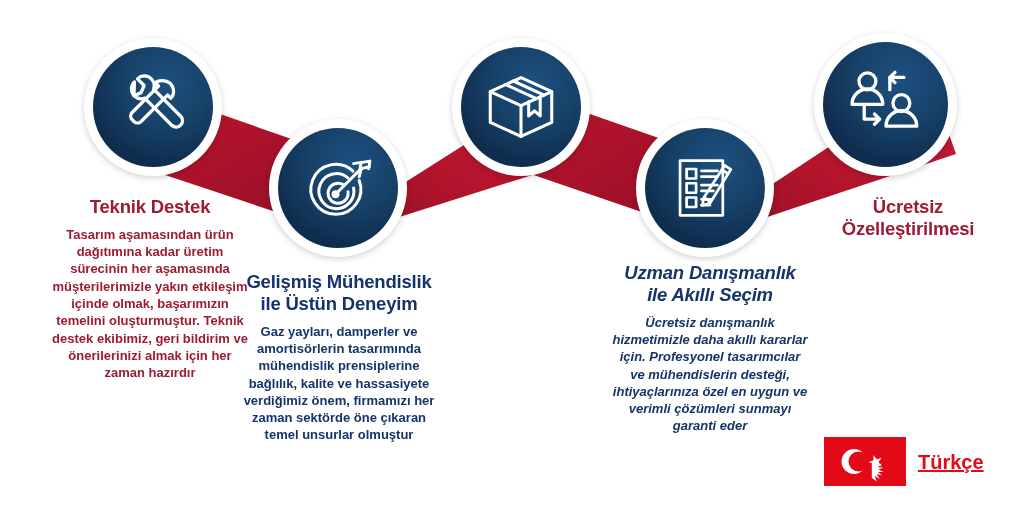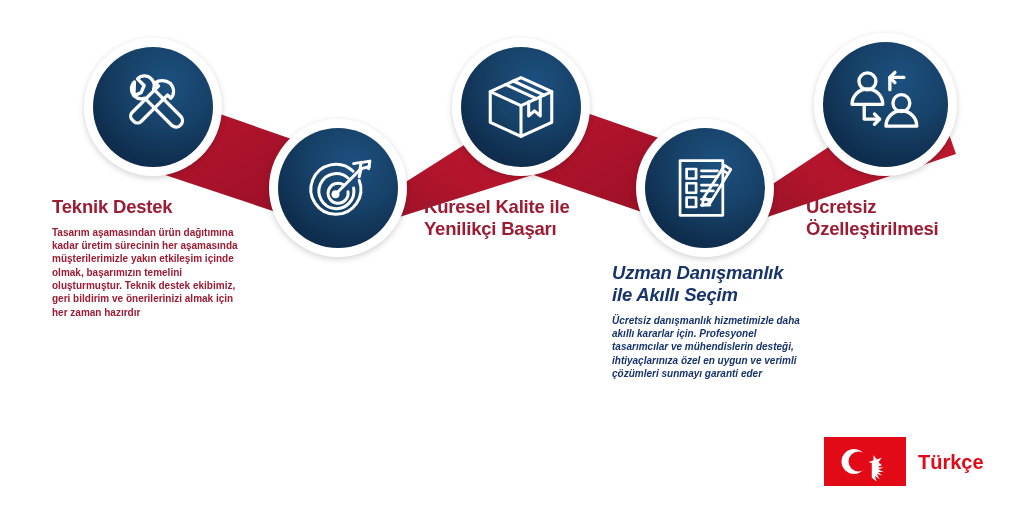--- a/index.html
+++ b/index.html
@@ -37,33 +37,33 @@
   
   .c1{left:84px;  top:38px;  width:138px;height:138px;}
   .c2{left:269px; top:119px; width:138px;height:138px;}
   .c3{left:452px; top:38px;  width:138px;height:138px;}
   .c4{left:636px; top:119px; width:138px;height:138px;}
   .c5{left:814px; top:33px;  width:143px;height:143px;}
 
   
   .block{
     position:absolute;
-    text-align:left;
+    text-align:center;
     line-height:1.22;
   }
   .block h3{
     margin:0 0 8px 0;
     font-size:18.5px;
     font-weight:bold;
     line-height:1.18;
     letter-spacing:-.2px;
   }
   .block p{
     margin:0;
-    font-size:10px;
+    font-size:13px;
     font-weight:bold;
     line-height:1.33;
   }
   .red h3,.red p{color:#9d1b33;}
   .blue h3,.blue p{color:#16336a;}
 
   .b1{left:52px;  top:196px; width:196px;}
   .b2{left:243px; top:271px; width:192px;}
   .b3{left:424px; top:196px; width:194px;}
   .b4{left:612px; top:262px; width:196px;font-style:italic;}
@@ -79,20 +79,21 @@
     width:82px;height:49px;
     background:#e30a17;
     position:relative;
     display:block;
     flex:none;
   }
   .lang-label{
     font-size:20px;font-weight:bold;color:#e30a17;
     line-height:1;
     white-space:nowrap;
+    text-decoration:underline;
   }
 </style>
 </head>
 <body>
 
 <div class="infographic">
 
   <svg class="ribbon-layer" viewBox="0 0 1024 525" width="1024" height="525" aria-hidden="true">
     <defs>
       <linearGradient id="rg1" x1="0" y1="0" x2="1" y2="1">
@@ -214,23 +215,26 @@
         </svg>
       </span>
     </div>
   </div>
 
   <div class="block b1 red">
     <h3>Teknik Destek</h3>
     <p>Tasarım aşamasından ürün dağıtımına kadar üretim sürecinin her aşamasında müşterilerimizle yakın etkileşim içinde olmak, başarımızın temelini oluşturmuştur. Teknik destek ekibimiz, geri bildirim ve önerilerinizi almak için her zaman hazırdır</p>
   </div>
 
+  <div class="block b2 blue">
+    <h3>Gelişmiş Mühendislik ile Üstün Deneyim</h3>
+    <p>Gaz yayları, damperler ve amortisörlerin tasarımında mühendislik prensiplerine bağlılık, kalite ve hassasiyete verdiğimiz önem, firmamızı her zaman sektörde öne çıkaran temel unsurlar olmuştur</p>
+  </div>
 
   <div class="block b3 red">
-    <h3>Küresel Kalite ile Yenilikçi Başarı</h3>
   </div>
 
   <div class="block b4 blue">
     <h3>Uzman Danışmanlık ile Akıllı Seçim</h3>
     <p>Ücretsiz danışmanlık hizmetimizle daha akıllı kararlar için. Profesyonel tasarımcılar ve mühendislerin desteği, ihtiyaçlarınıza özel en uygun ve verimli çözümleri sunmayı garanti eder</p>
   </div>
 
   <div class="block b5 red">
     <h3>Ücretsiz Özelleştirilmesi</h3>
   </div>

